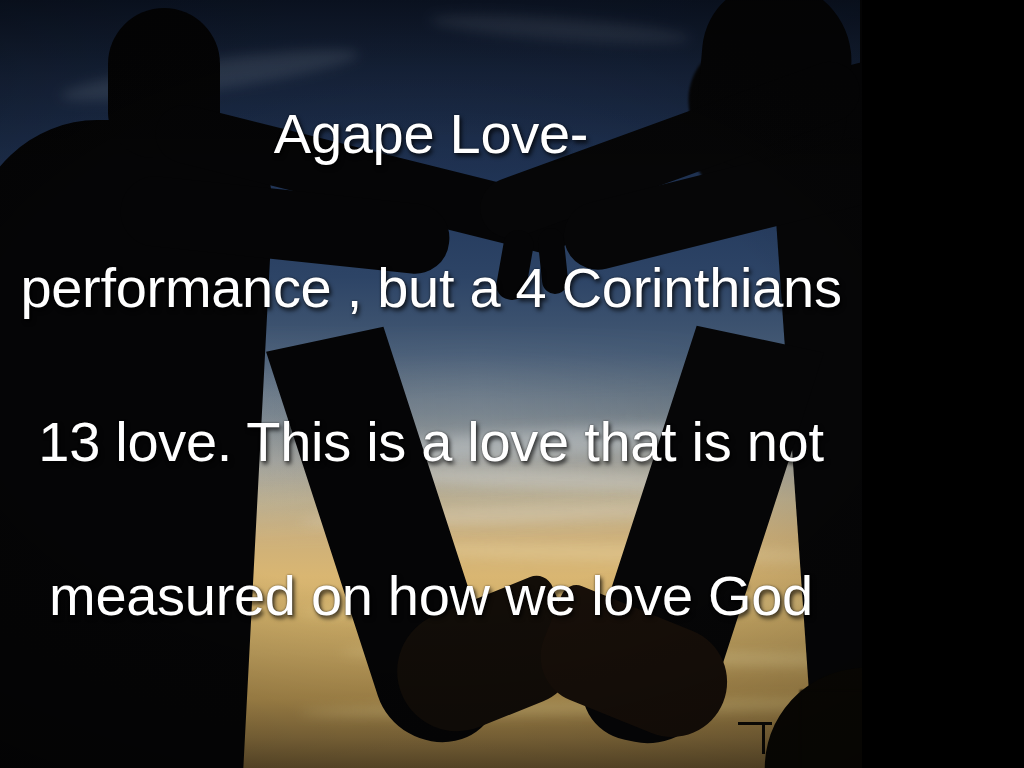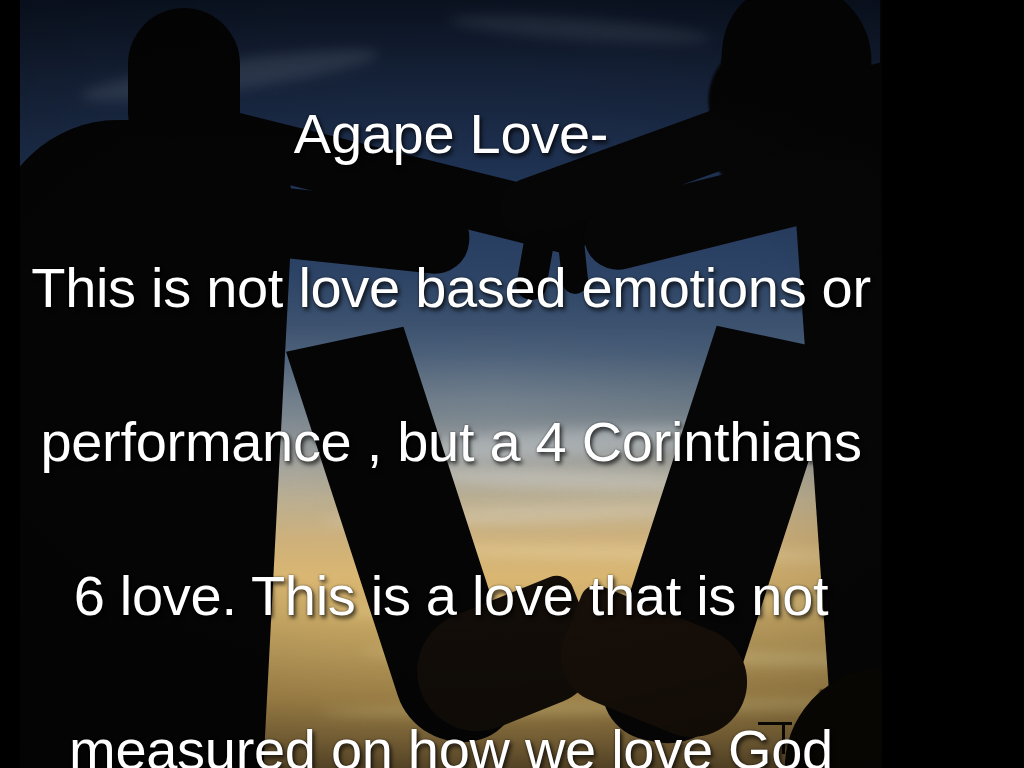--- a/index.html
+++ b/index.html
@@ -8,21 +8,20 @@
     padding: 0;
     background: #000;
   }
   #slide {
     position: relative;
     width: 862px;
     height: 768px;
     overflow: hidden;
     background: #000;
     font-family: "Liberation Sans", sans-serif;
-    margin-left: 20px;
   }
 
   
   .bg-layer { position: absolute; inset: 0; }
 
   
   #sky {
     background:
       linear-gradient(to bottom,
         #101c33 0%,
@@ -266,23 +265,22 @@
     <div class="sil" id="hill"></div>
     <div class="sil" id="hill-grass"></div>
     <div class="sil" id="pole"></div>
     <div class="sil" id="pole-arm"></div>
   </div>
 
   <div class="bg-layer" id="vignette"></div>
 
   <div id="caption">
     <span class="ln">Agape Love-</span>
-    <span class="ln">This is not love based emotions or</span>
     <span class="ln">performance , but a 4 Corinthians</span>
-    <span class="ln">6 love. This is a love that is not</span>
+    <span class="ln">13 love. This is a love that is not</span>
     <span class="ln">measured on how we love God</span>
     
     
     
     
   </div>
 
 </div>
 
 </body></html>

